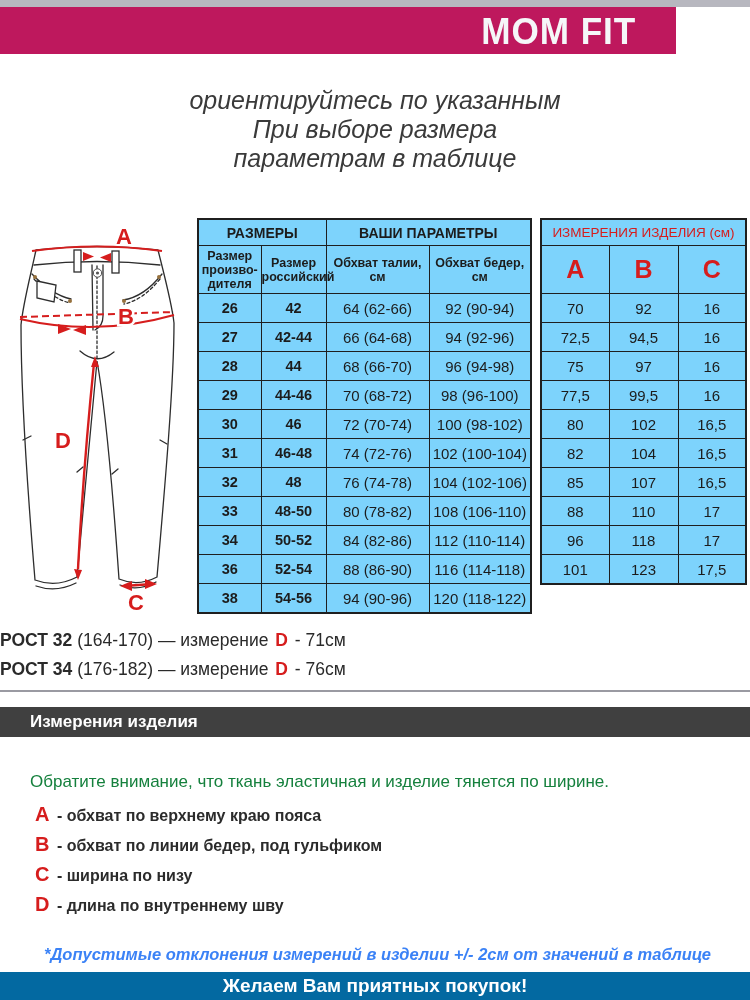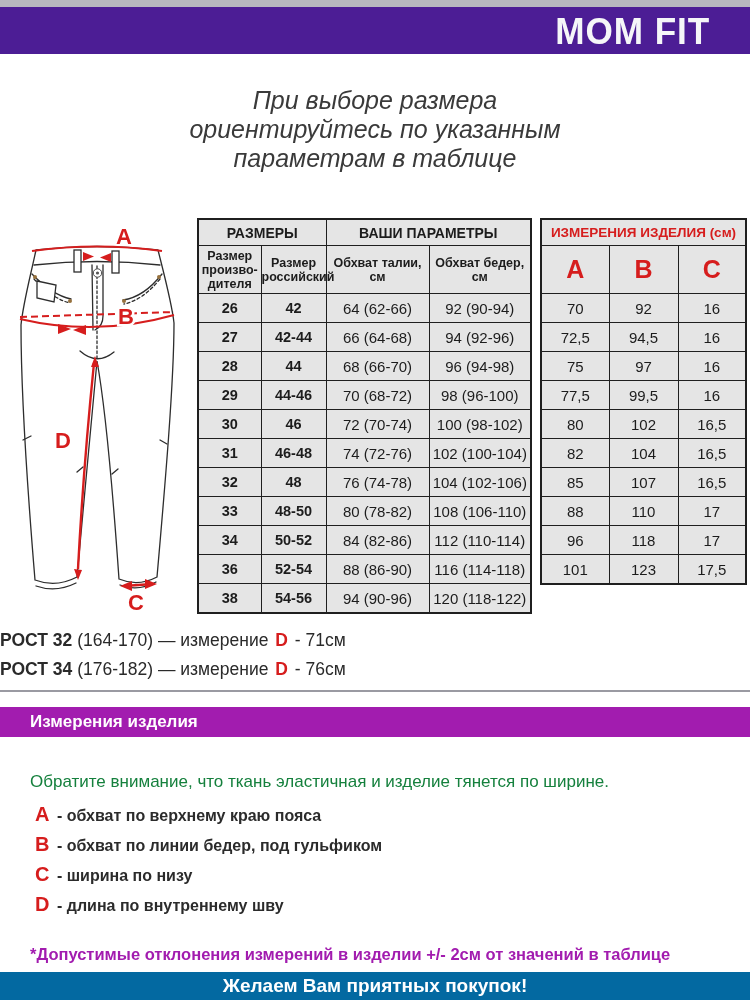--- a/index.html
+++ b/index.html
@@ -2,75 +2,75 @@
 <html><head>
 <meta charset="utf-8">
 <style>
   html,body{margin:0;padding:0;}
   body{
     width:750px;height:1000px;position:relative;overflow:hidden;
     background:#ffffff;font-family:"Liberation Sans",sans-serif;color:#222;
   }
   
   .topstrip{position:absolute;top:0;left:0;width:750px;height:7px;background:#b7b7bf;}
-  .topbar{position:absolute;top:7px;left:0;width:750px;height:47px;background:#4c1d95;}
+  .topbar{position:absolute;top:7px;left:0;width:676px;height:47px;background:#be185d;}
   .brand{
     position:absolute;right:40px;top:4px;color:#f5f6f8;font-weight:bold;
     font-size:37px;letter-spacing:1px;transform:scaleX(.95);transform-origin:right;
   }
   
   .intro{position:absolute;top:86px;left:0;width:750px;text-align:center;
     font-style:italic;font-size:25px;line-height:29px;color:#3a3a3a;}
   
   .figure{position:absolute;left:8px;top:220px;width:190px;height:395px;}
   
-  table.tbl{border-collapse:collapse;table-layout:fixed;position:absolute;top:218px;background:#e5e5e5;}
+  table.tbl{border-collapse:collapse;table-layout:fixed;position:absolute;top:218px;background:#7dd3fc;}
   table.tbl th,table.tbl td{border:1.4px solid #1f1f1f;text-align:center;vertical-align:middle;padding:0;}
   table.tbl{border:2px solid #1f1f1f;}
   .size-tbl{left:197px;width:333px;}
   .prod-tbl{left:540px;width:205px;}
   tr.group th{height:25px;font-size:14px;font-weight:bold;color:#1c1c1c;}
   tr.cols th{height:47px;font-size:12.5px;font-weight:bold;white-space:pre-line;line-height:14px;color:#1c1c1c;}
   tbody td{height:28px;font-size:15px;color:#1c1c1c;}
   td.b{font-weight:bold;font-size:14.5px;}
-  tr.prod-title th{height:25px;font-size:13.5px;font-weight:bold;color:#d61d1d;}
+  tr.prod-title th{height:25px;font-size:13.5px;font-weight:normal;color:#d61d1d;}
   tr.letters th{height:47px;font-size:25px;font-weight:bold;color:#d61d1d;}
   
   .rost{position:absolute;top:626px;left:0;width:750px;text-align:left;font-size:17.5px;color:#2a2a2a;}
   .rost-line{line-height:29px;}
   .rost-size{font-weight:bold;}
   .rost-letter{color:#d61d1d;font-weight:bold;padding:0 2px;}
   
   .divider{position:absolute;top:690px;left:0;width:750px;height:2px;background:#9a9aa2;}
-  .sectionbar{position:absolute;top:707px;left:0;width:750px;height:30px;background:#a21caf;}
+  .sectionbar{position:absolute;top:707px;left:0;width:750px;height:30px;background:#404040;}
   .sectionbar span{display:block;padding-left:30px;line-height:30px;color:#fff;font-weight:bold;font-size:17px;}
   .fabric-note{position:absolute;top:755px;left:30px;width:690px;font-size:17px;color:#15803d;}
   
   .legend{position:absolute;top:803px;left:35px;}
   .leg-item{display:flex;align-items:baseline;height:30px;}
   .leg-letter{color:#d61d1d;font-weight:bold;font-size:20px;width:18px;}
   .leg-text{font-weight:bold;font-size:16px;color:#2b2b2b;margin-left:4px;}
   
-  .disclaimer{position:absolute;top:928px;left:30px;width:700px;font-size:16.5px;font-weight:bold;color:#a21caf;}
+  .disclaimer{position:absolute;top:928px;left:44px;width:700px;font-size:16.5px;font-weight:bold;font-style:italic;color:#3b82f6;}
   .footer{position:absolute;top:972px;left:0;width:750px;height:28px;background:#0369a1;text-align:center;}
   .footer span{color:#fff;font-weight:bold;font-size:19px;line-height:28px;}
   svg text{font-family:"Liberation Sans",sans-serif;}
 </style>
 </head>
 <body>
 
 <div class="topstrip"></div>
 
 <header class="topbar">
   <span class="brand">MOM FIT</span>
 </header>
 
 <div class="intro">
+  <div>ориентируйтесь по указанным</div>
   <div>При выборе размера</div>
-  <div>ориентируйтесь по указанным</div>
   <div>параметрам в таблице</div>
 </div>
 
 <svg class="figure" viewBox="0 0 190 395">
   <g stroke="#2d2d2d" stroke-width="1.3" fill="none" stroke-linecap="round">
     <path fill="#ffffff" d="M28,30 Q89,23 150,30 C157,58 164,84 166,103 C166,162 157,266 149,357 Q130,367 111,359 C106,288 99,196 89,141 C84,196 75,290 69,357 Q48,368 27,360 C19,264 13,160 13,105 C15,84 22,58 28,30 Z"></path>
     <path d="M26,45 Q89,38 152,45"></path>
     <rect x="66" y="30" width="7" height="22" fill="#ffffff"></rect>
     <rect x="104" y="31" width="7" height="22" fill="#ffffff"></rect>
     <path d="M84,45 L85,110"></path>

